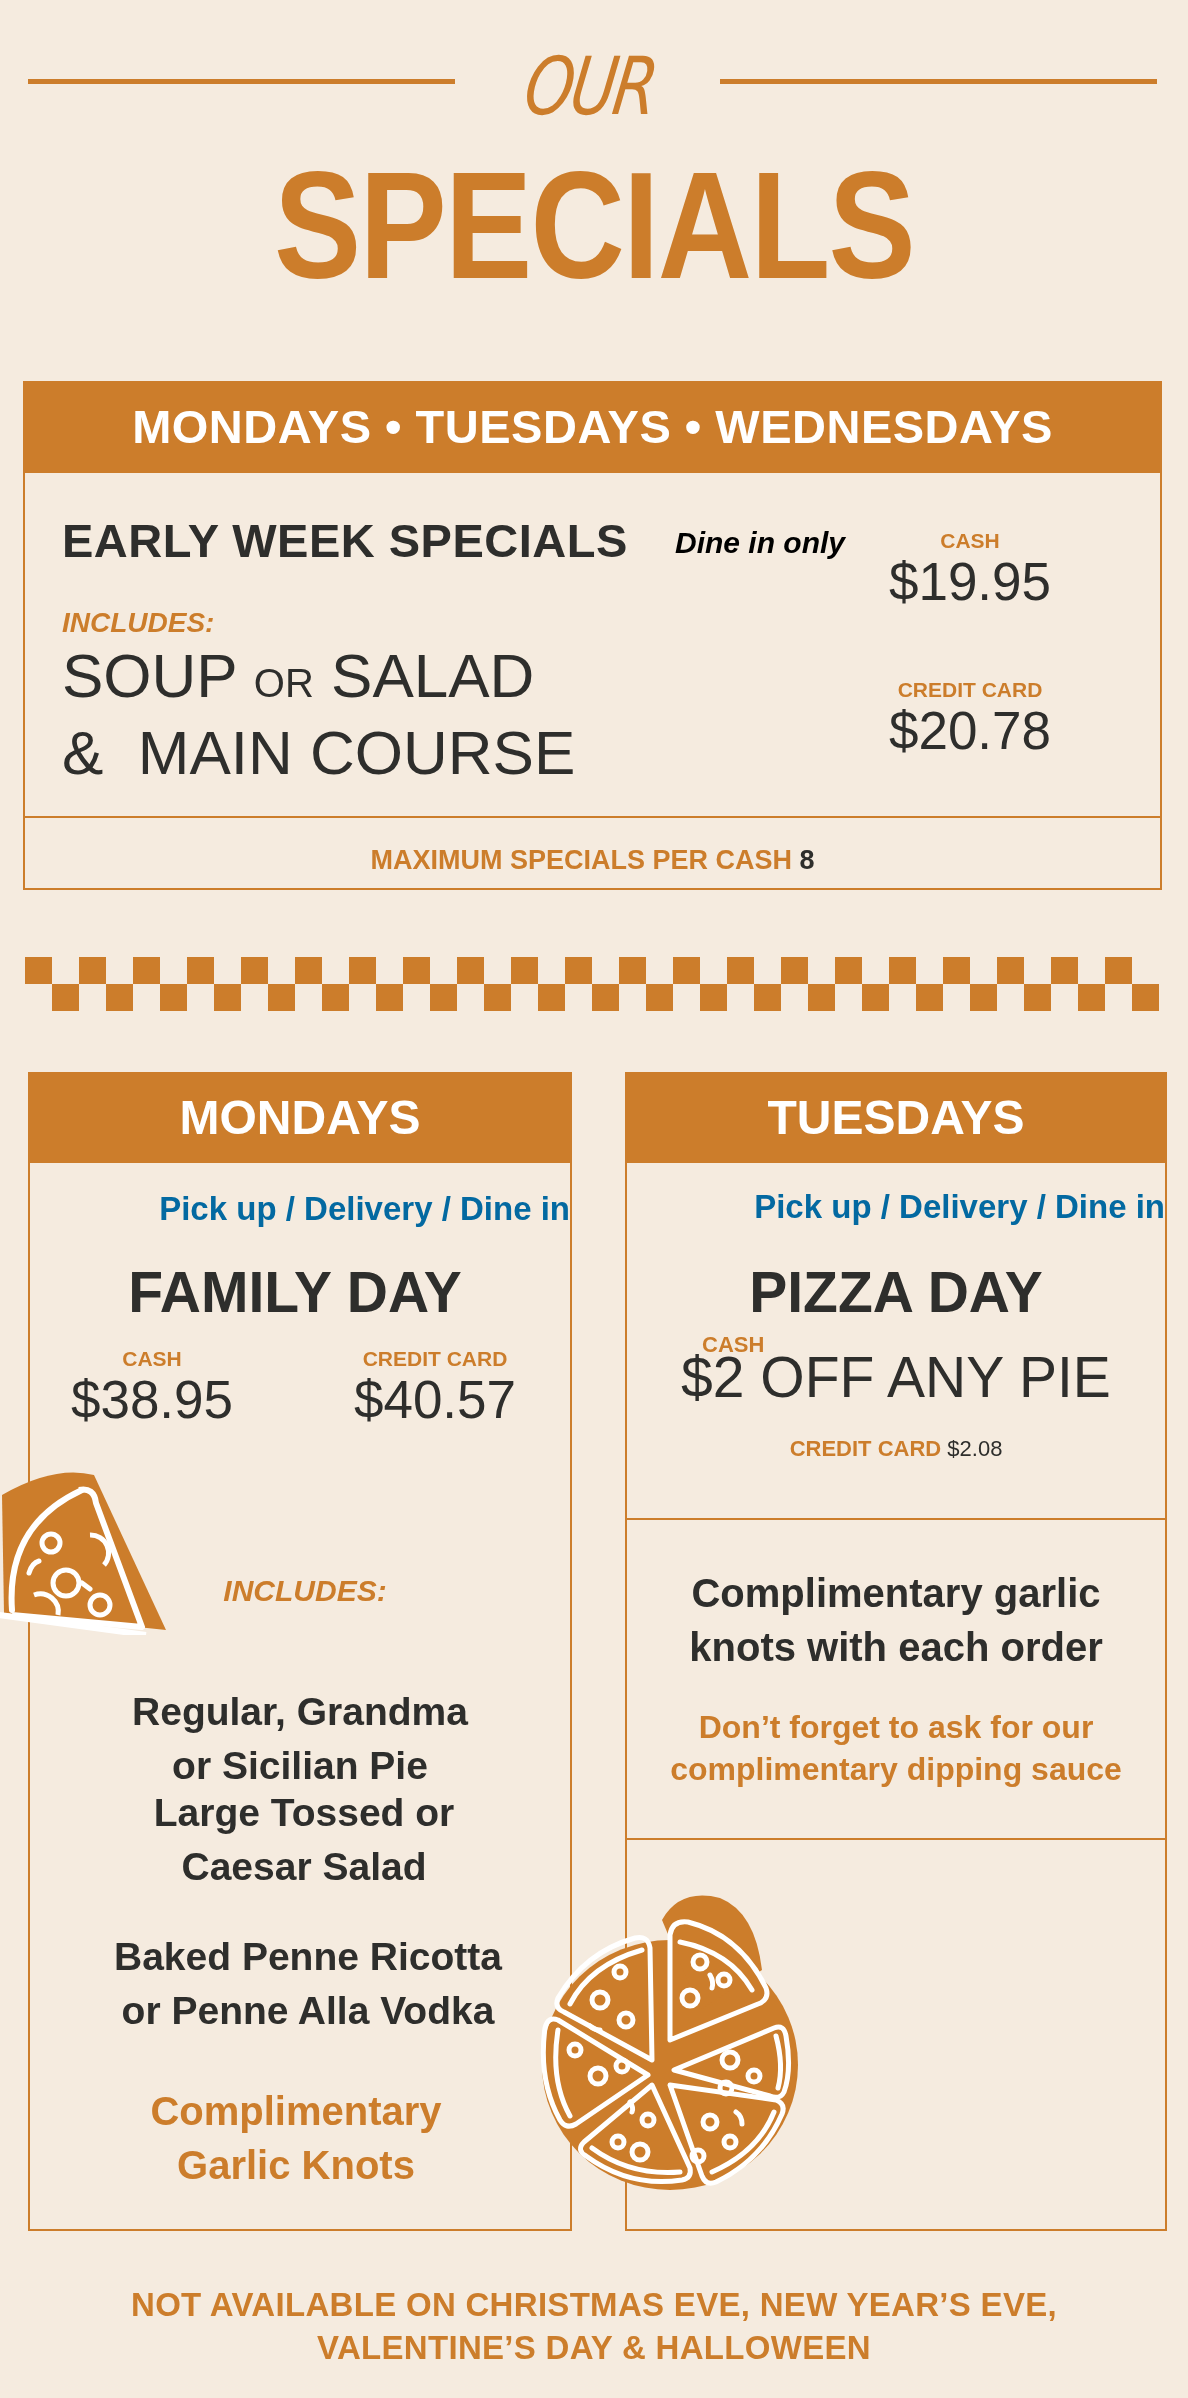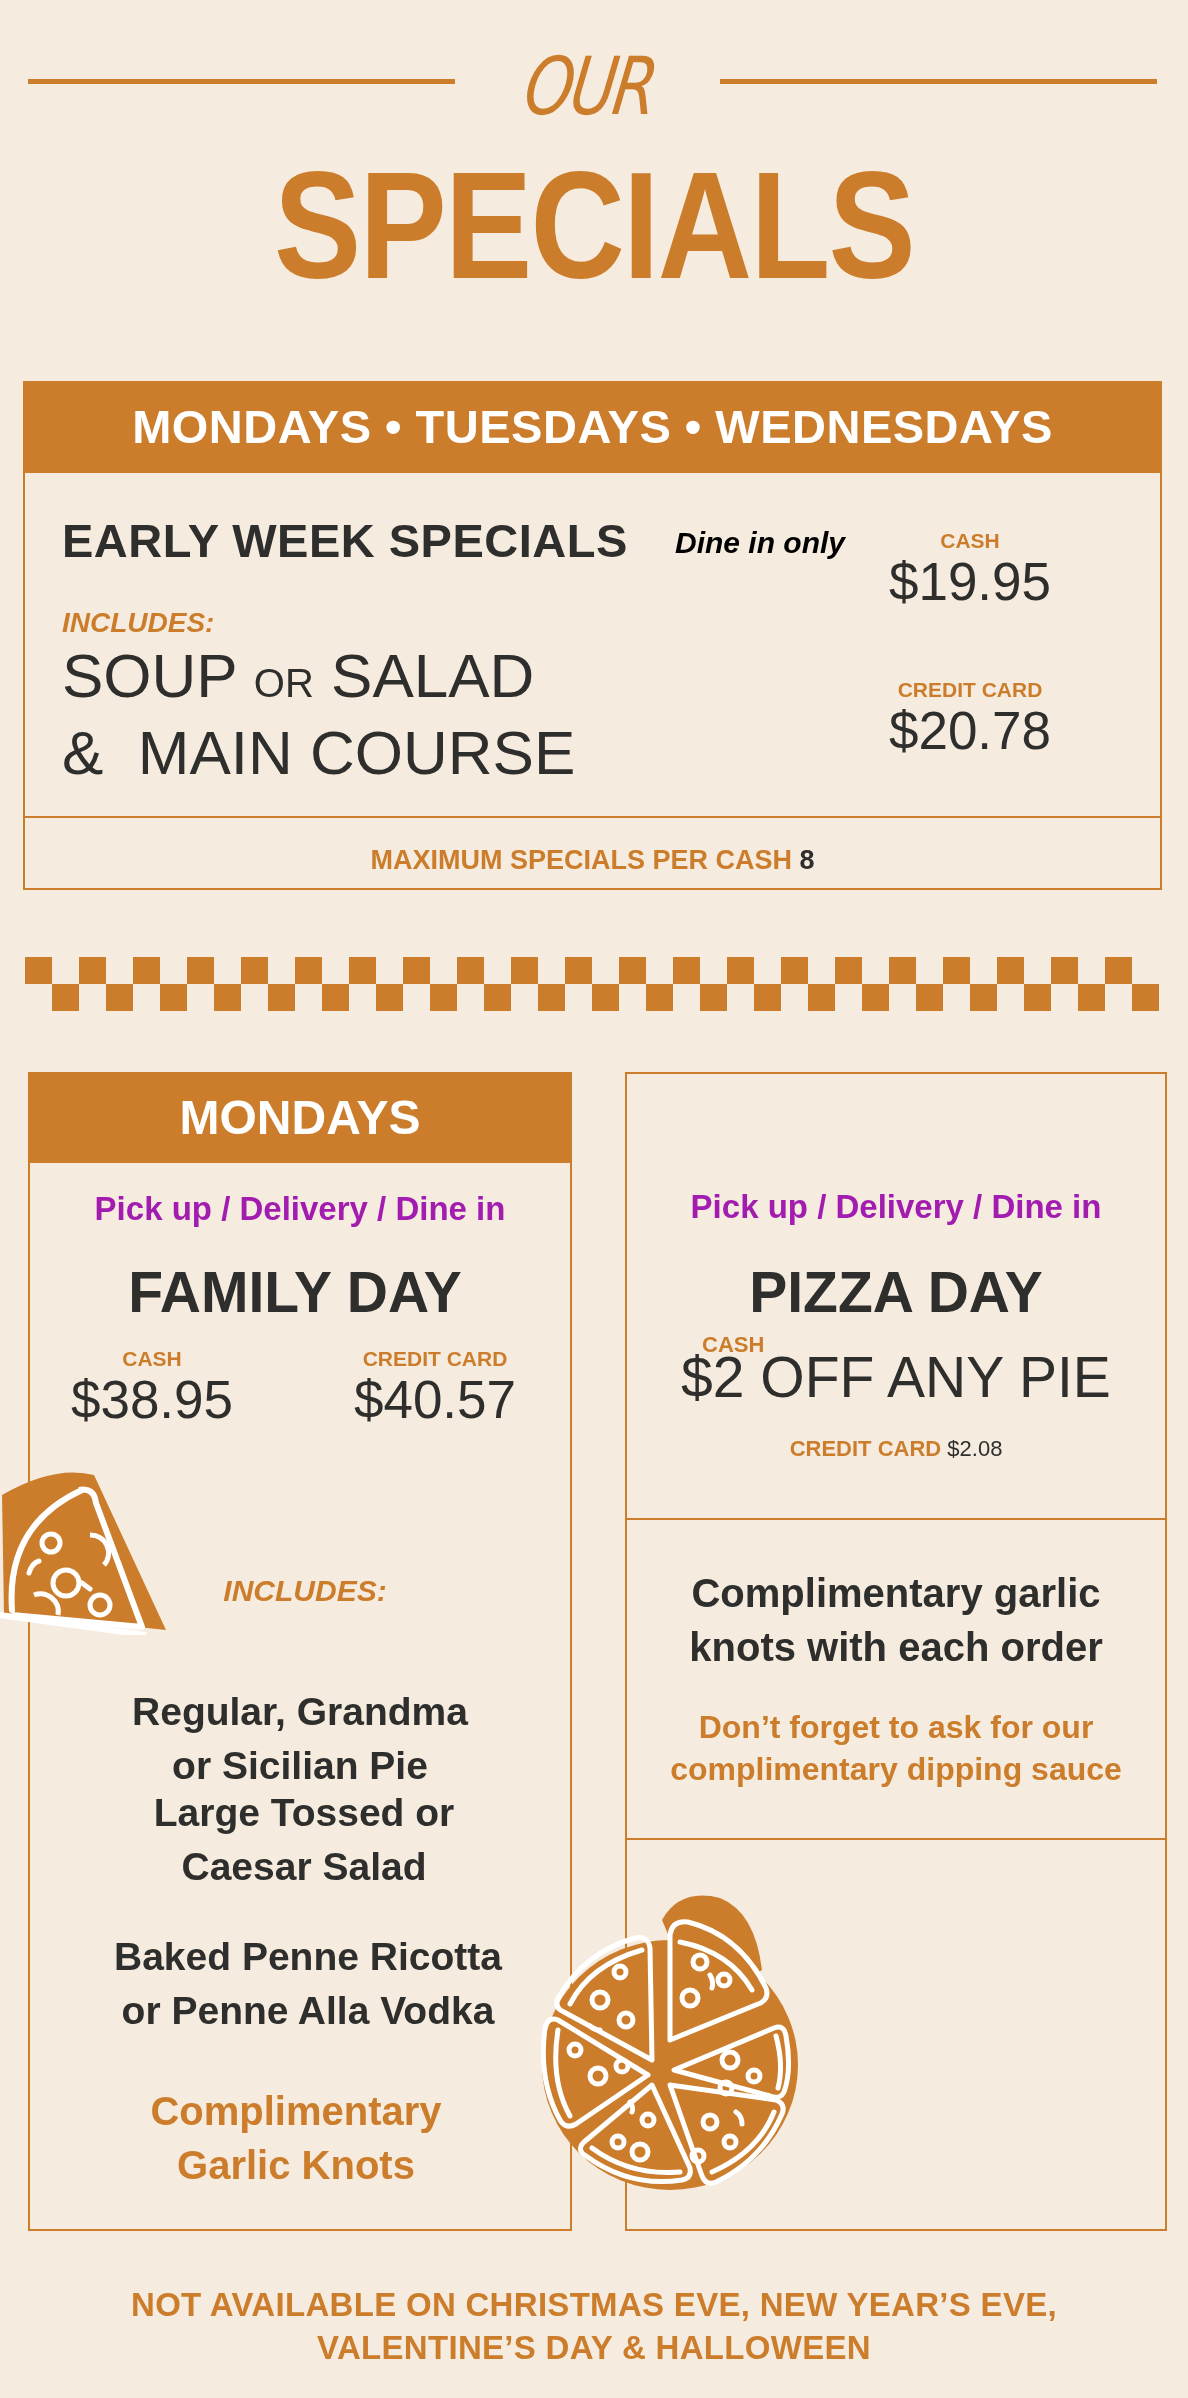--- a/index.html
+++ b/index.html
@@ -38,21 +38,21 @@
   .ew-max .num { color:#2E2E2C; }
 
   
   #checker { position:absolute; left:25px; top:957px; width:1133px; height:54px; }
   .sq { position:absolute; width:27px; height:27px; background:#CC7D2B; }
 
   
   #mon { left:28px; top:1072px; width:544px; height:1159px; }
   #tue { left:625px; top:1072px; width:542px; height:1159px; }
   #mon .card-head, #tue .card-head { height:91px; font-size:48px; line-height:91px; }
-  .mode { position:absolute; left:0; right:0; text-align:center; font-size:33px; font-weight:bold; color:#a21caf; }
+  .mode { position:absolute; left:0; right:0; text-align:right; font-size:33px; font-weight:bold; color:#0369a1; }
   .dayname { position:absolute; left:0; right:0; text-align:center; font-size:57px; font-weight:bold; }
   .center { position:absolute; left:0; right:0; text-align:center; }
   .item { font-size:39px; font-weight:bold; line-height:54px; }
   .incl { font-size:30px; font-weight:bold; font-style:italic; color:#CC7D2B; }
   .garlic { font-size:40px; font-weight:bold; color:#CC7D2B; line-height:54px; }
 
   .tue-off { position:absolute; left:0; right:0; top:270px; text-align:center; font-size:57px; }
   .tue-cash { position:absolute; left:75px; top:258px; font-size:22px; font-weight:bold; color:#CC7D2B; }
   .tue-cc { position:absolute; left:0; right:0; top:362px; text-align:center; font-size:22px; }
   .tue-cc .lbl { font-weight:bold; color:#CC7D2B; }
@@ -174,20 +174,21 @@
     <div>Baked Penne Ricotta</div>
     <div>or Penne Alla Vodka</div>
   </div>
   <div class="center garlic" style="top:1010px; left:-8px;">
     <div>Complimentary</div>
     <div>Garlic Knots</div>
   </div>
 </div>
 
 <div class="card" id="tue">
+  <div class="card-head">TUESDAYS</div>
   <div class="mode" style="top:114px;">Pick up / Delivery / Dine in</div>
   <div class="dayname" style="top:185px;">PIZZA DAY</div>
   <div class="tue-cash">CASH</div>
   <div class="tue-off">$2 OFF ANY PIE</div>
   <div class="tue-cc">
     <span class="lbl">CREDIT CARD</span>
     <span>$2.08</span>
   </div>
 
   <div class="divider" style="top:444px;"></div>

